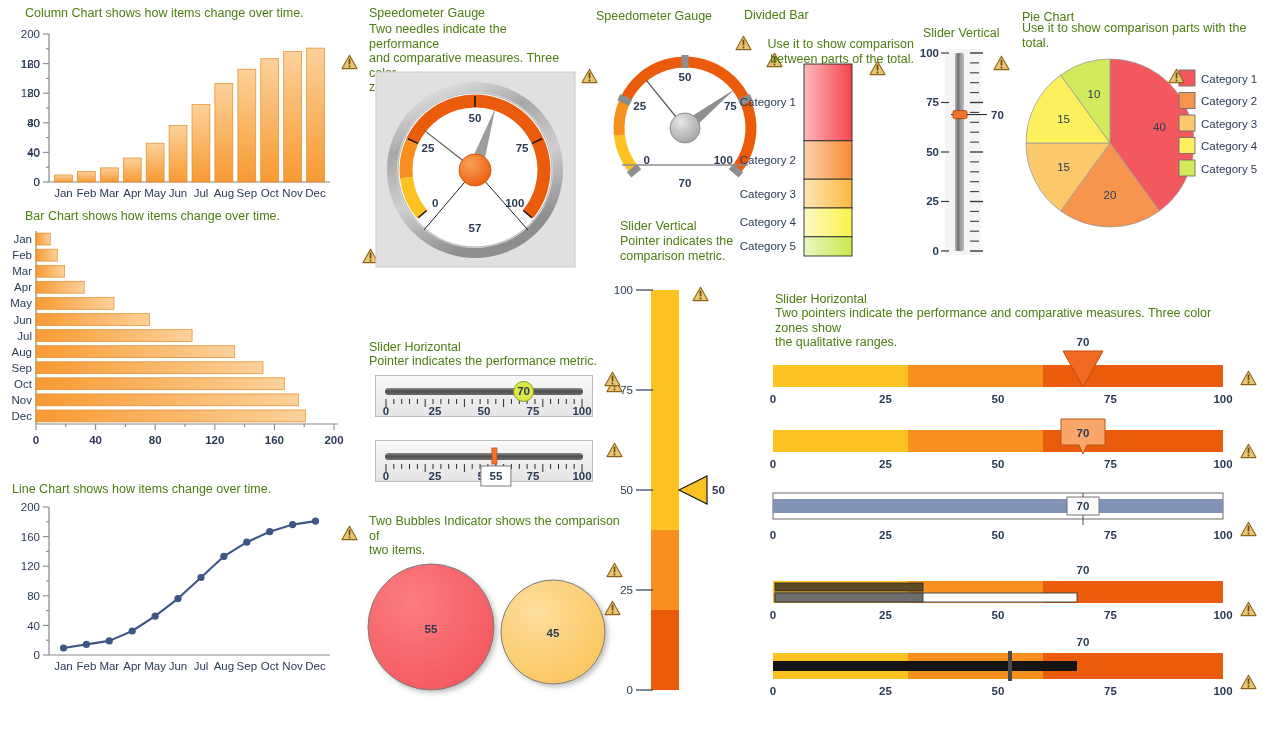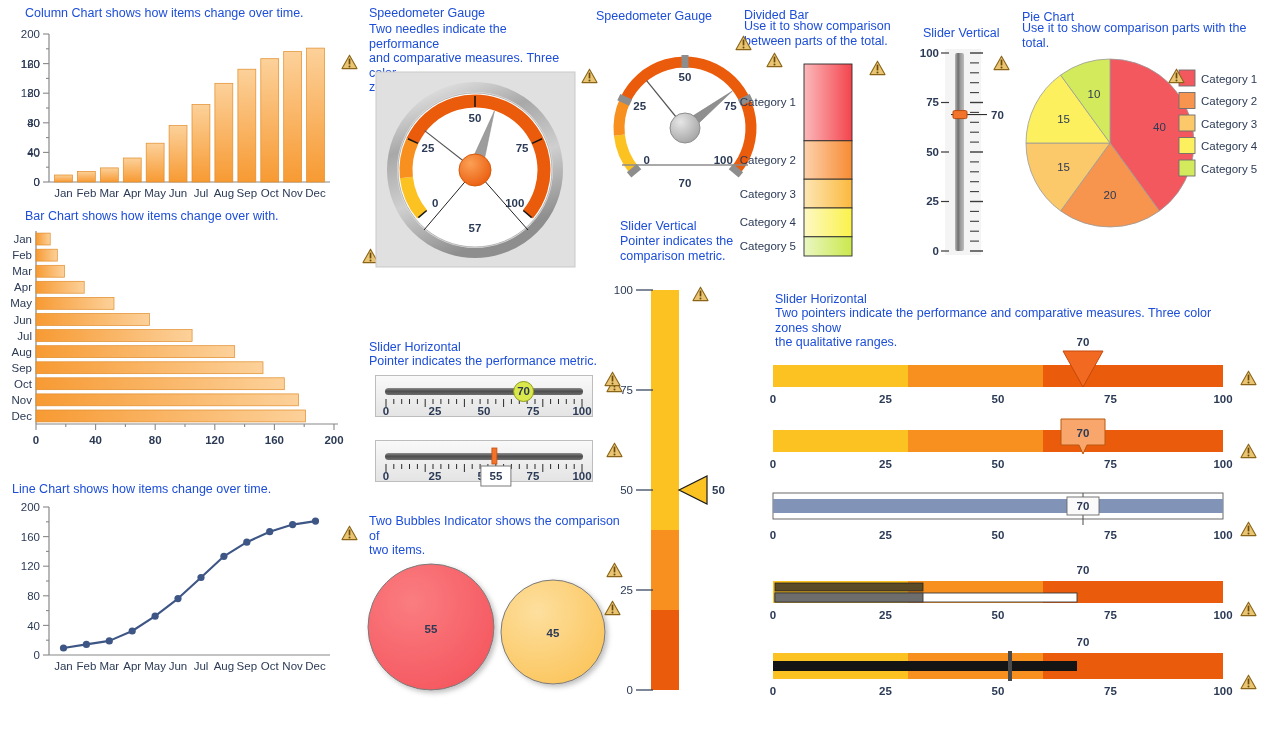--- a/index.html
+++ b/index.html
@@ -1,20 +1,20 @@
 <!DOCTYPE html>
 <html><head>
 <meta charset="utf-8">
 <style>
   html,body{margin:0;padding:0;background:#ffffff;}
   body{width:1266px;height:729px;position:relative;overflow:hidden;
        font-family:"Liberation Sans","DejaVu Sans",sans-serif;
        color:#2b3a55;-webkit-font-smoothing:antialiased;}
   .abs{position:absolute;}
-  .ttl{font-size:12.5px;color:#1d4ed8;line-height:14.5px;white-space:pre-line;}
+  .ttl{font-size:12.5px;color:#4d7c0f;line-height:14.5px;white-space:pre-line;}
   .axlabel{font-size:11.5px;fill:#2b3a55;font-family:"Liberation Sans",sans-serif;}
   svg{display:block;overflow:visible;}
   .warn{position:absolute;width:17px;height:16px;}
   text{font-family:"Liberation Sans","DejaVu Sans",sans-serif;}
 </style>
 </head>
 <body>
 
 <div class="abs ttl" style="left:25px;top:6px;">Column Chart shows how items change over time.</div>
 
@@ -89,21 +89,21 @@
 </svg>
 </div>
 <div class="warn" style="left:341px;top:54px;">
   <svg width="17" height="16" viewBox="0 0 17 16">
       <path d="M8.5 1.2 L16 14.6 H1 Z" fill="#e8c473" stroke="#8a6518" stroke-width="1.1" stroke-linejoin="round"></path>
       <path d="M8.5 4.6 L8.5 10.4" stroke="#6b4a0c" stroke-width="1.7"></path>
       <circle cx="8.5" cy="12.4" r="1" fill="#6b4a0c"></circle>
     </svg>
 </div>
 
-<div class="abs ttl" style="left:25px;top:209px;">Bar Chart shows how items change over with.</div>
+<div class="abs ttl" style="left:25px;top:209px;">Bar Chart shows how items change over time.</div>
 
 <div class="abs" style="left:8px;top:228px;">
 <svg width="340" height="230" viewBox="0 0 340 230">
   <defs>
     <linearGradient id="barGrad" x1="0" y1="0" x2="1" y2="0">
       <stop offset="0%" stop-color="#f79a33"></stop>
           <stop offset="100%" stop-color="#fcd19a"></stop>
     </linearGradient>
   </defs>
   <line x1="28" y1="3" x2="28" y2="196" stroke="#888" stroke-width="1.2"></line>
@@ -331,21 +331,21 @@
 </div>
 <div class="warn" style="left:766px;top:52px;">
   <svg width="17" height="16" viewBox="0 0 17 16">
       <path d="M8.5 1.2 L16 14.6 H1 Z" fill="#e8c473" stroke="#8a6518" stroke-width="1.1" stroke-linejoin="round"></path>
       <path d="M8.5 4.6 L8.5 10.4" stroke="#6b4a0c" stroke-width="1.7"></path>
       <circle cx="8.5" cy="12.4" r="1" fill="#6b4a0c"></circle>
     </svg>
 </div>
 
 <div class="abs ttl" style="left:744px;top:8px;">Divided Bar</div>
-<div class="abs ttl" style="left:744px;top:19px;width:170px;">Use it to show comparison
+<div class="abs ttl" style="left:744px;top:37px;width:170px;text-align:right;">Use it to show comparison
 between parts of the total.</div>
 
 <div class="abs" style="left:744px;top:58px;">
 <svg width="130" height="200" viewBox="0 0 130 200">
   <defs>
     <linearGradient id="dbc1" x1="0" y1="0" x2="1" y2="0">
           <stop offset="0%" stop-color="#fbb9bb"></stop>
           <stop offset="100%" stop-color="#f4444d"></stop>
         </linearGradient>
     <linearGradient id="dbc2" x1="0" y1="0" x2="1" y2="0">

